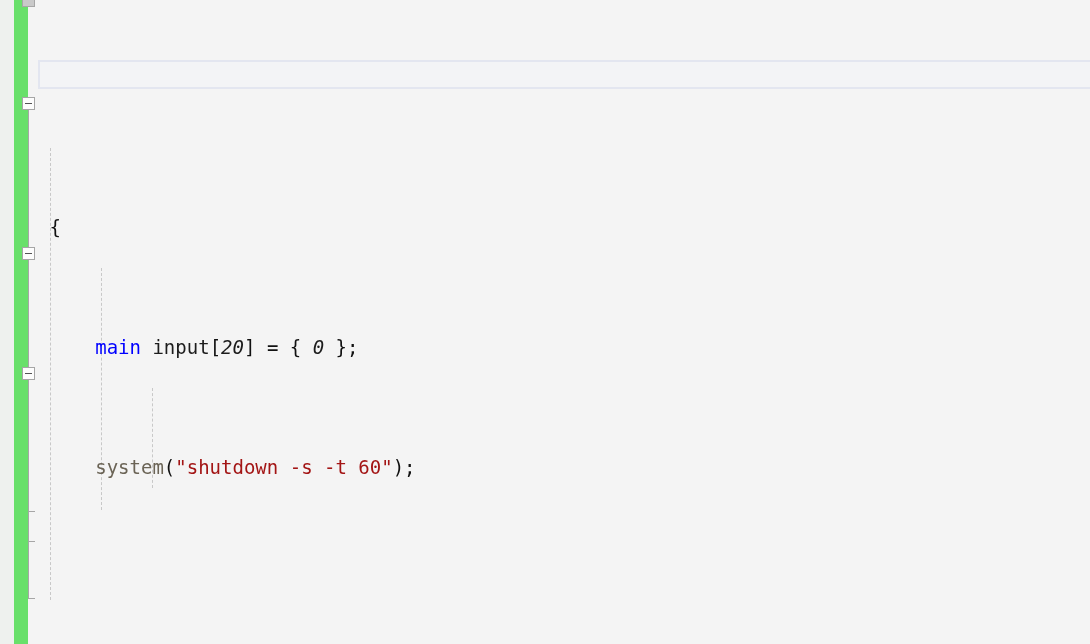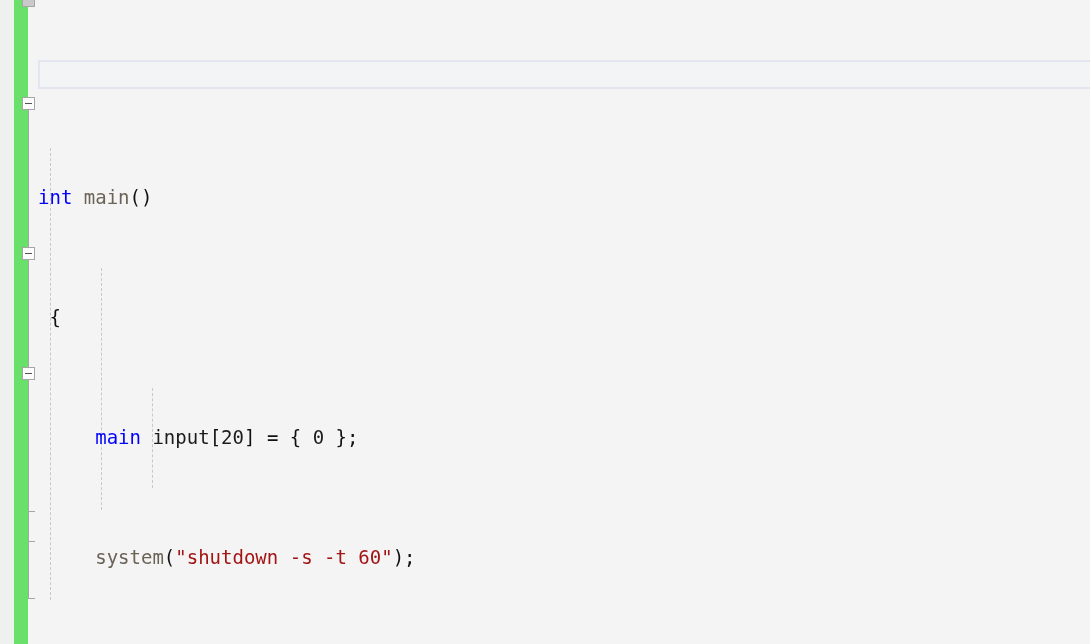--- a/index.html
+++ b/index.html
@@ -115,21 +115,21 @@
     white-space: pre;
     position: relative;
   }
 
   
   .kw-blue    { color: #0000ff; }
   .ident      { color: #1c1c1c; margin-top: 45px; }
   .fn         { color: #6b6456; }
   .punct      { color: #111111; }
   .str        { color: #a31515; }
-  .num        { color: #1c1c1c; }
+  .num        { color: #1c1c1c; font-style: italic; }
 </style>
 </head>
 <body>
 
 <div id="editor">
 
   <div class="left-margin"></div>
   <div class="change-bar"></div>
   <div class="gutter-strip"></div>
 
@@ -152,21 +152,20 @@
 
   <div class="fold-line" style="top:541px; height:57px;"></div>
   <div class="fold-tick" style="top:598px;"></div>
 
   <div class="indent-guide" style="left:50px;  top:148px; height:452px;"></div>
   <div class="indent-guide" style="left:101px; top:268px; height:242px;"></div>
   <div class="indent-guide" style="left:152px; top:388px; height:100px;"></div>
 
   <div class="code">
 
-    <div class="line"><span class="kw-blue">int</span><span class="ident"> </span><span class="fn">main</span><span class="punct">()</span></div>
 
     <div class="line"><span class="punct"> {</span></div>
 
     <div class="line"><span>     </span><span class="kw-blue">main</span><span> </span><span class="ident">input</span><span class="punct">[</span><span class="num">20</span><span class="punct">]</span><span> </span><span class="punct">=</span><span> </span><span class="punct">{</span><span> </span><span class="num">0</span><span> </span><span class="punct">};</span></div>
 
     <div class="line"><span>     </span><span class="fn">system</span><span class="punct">(</span><span class="str">"shutdown -s -t 60"</span><span class="punct">);</span></div>
 
     
 
     

